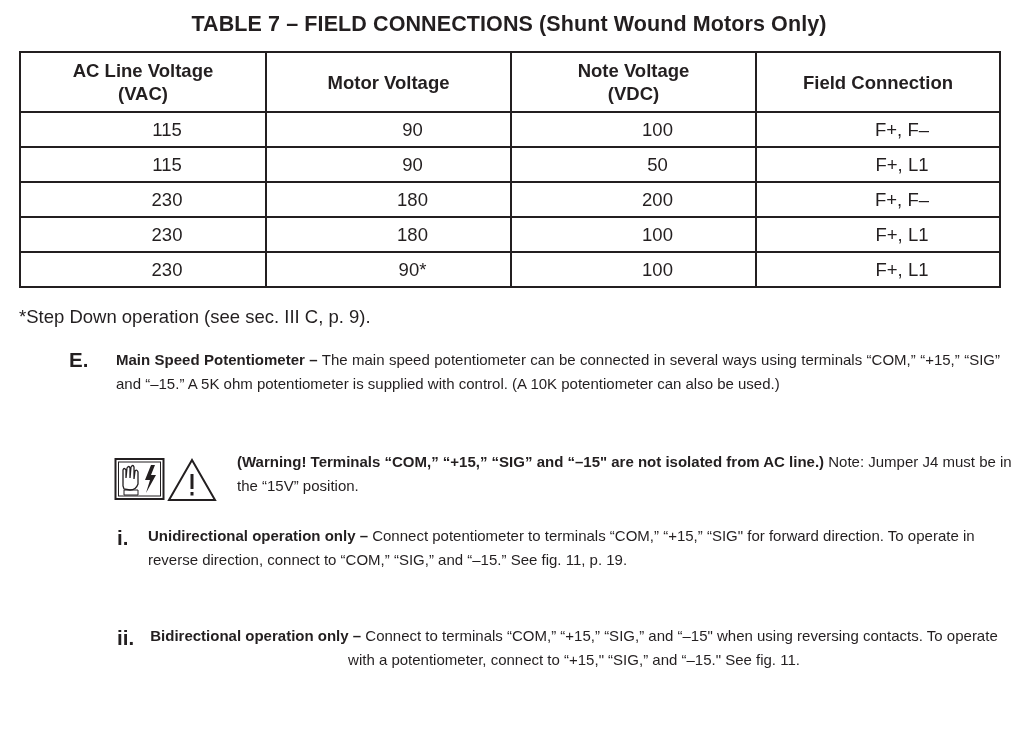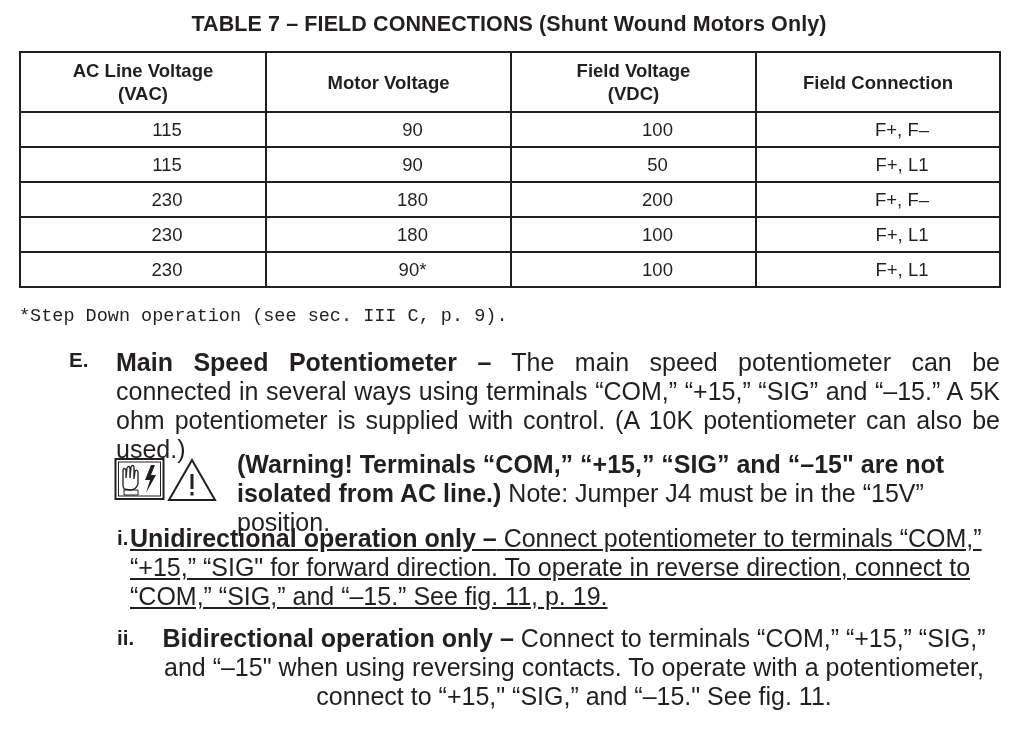--- a/index.html
+++ b/index.html
@@ -5,48 +5,48 @@
   html, body { margin:0; padding:0; background:#ffffff; }
   body { width:1024px; height:736px; position:relative; overflow:hidden;
          font-family:"Liberation Sans", sans-serif; color:#231f20; }
   .title { position:absolute; left:0; width:1018px; top:12px; text-align:center;
            font-weight:bold; font-size:21.5px; letter-spacing:0.1px; }
   table.fc { position:absolute; left:19px; top:51px; width:980px; border-collapse:collapse;
              table-layout:fixed; }
   table.fc th, table.fc td { border:2px solid #231f20; text-align:center; padding:0; }
   table.fc th { height:58px; font-weight:bold; font-size:18.5px; line-height:23px; }
   table.fc td { height:33px; font-size:18.5px;padding-left:48px; }
-  .footnote { position:absolute; left:19px; top:306px; font-size:18.5px;font-family:Liberation Mono, monospace; }
-  .para { position:absolute; font-size:25px; line-height:29px; }
+  .footnote { position:absolute; left:19px; top:306px; font-size:18.5px; }
+  .para { position:absolute; font-size:15px; line-height:24px; }
   .para b { font-weight:bold; }
   .sec-e-label { position:absolute; left:69px; top:348px; font-size:20.5px; font-weight:bold; }
   .sec-e { left:116px; top:348px; width:884px; text-align:justify; }
   .warn-icons { position:absolute; left:114px; top:456px; width:104px; height:46px; }
   .warn-text { left:237px; top:450px; width:780px; }
   .sub-label { position:absolute; font-size:20.5px; font-weight:bold; }
-  .sub-i { left:130px; top:524px; width:852px;text-decoration:underline; }
+  .sub-i { left:148px; top:524px; width:852px; }
   .sub-ii { left:148px; top:624px; width:852px;text-align:center; }
 </style>
 </head>
 <body>
 
 <div class="title">TABLE 7 – FIELD CONNECTIONS (Shunt Wound Motors Only)</div>
 
 <table class="fc">
   <colgroup>
       <col style="width:246px">
       <col style="width:245px">
       <col style="width:245px">
       <col style="width:244px">
     </colgroup>
   <thead>
     <tr>
       <th><span>AC Line Voltage</span><br><span>(VAC)</span></th>
       <th><span>Motor Voltage</span></th>
-      <th><span>Field Voltage</span><br><span>(VDC)</span></th>
+      <th><span>Note Voltage</span><br><span>(VDC)</span></th>
       <th><span>Field Connection</span></th>
     </tr>
   </thead>
   <tbody>
     <tr>
       <td>115</td>
       <td>90</td>
       <td>100</td>
       <td>F+, F–</td>
     </tr>

